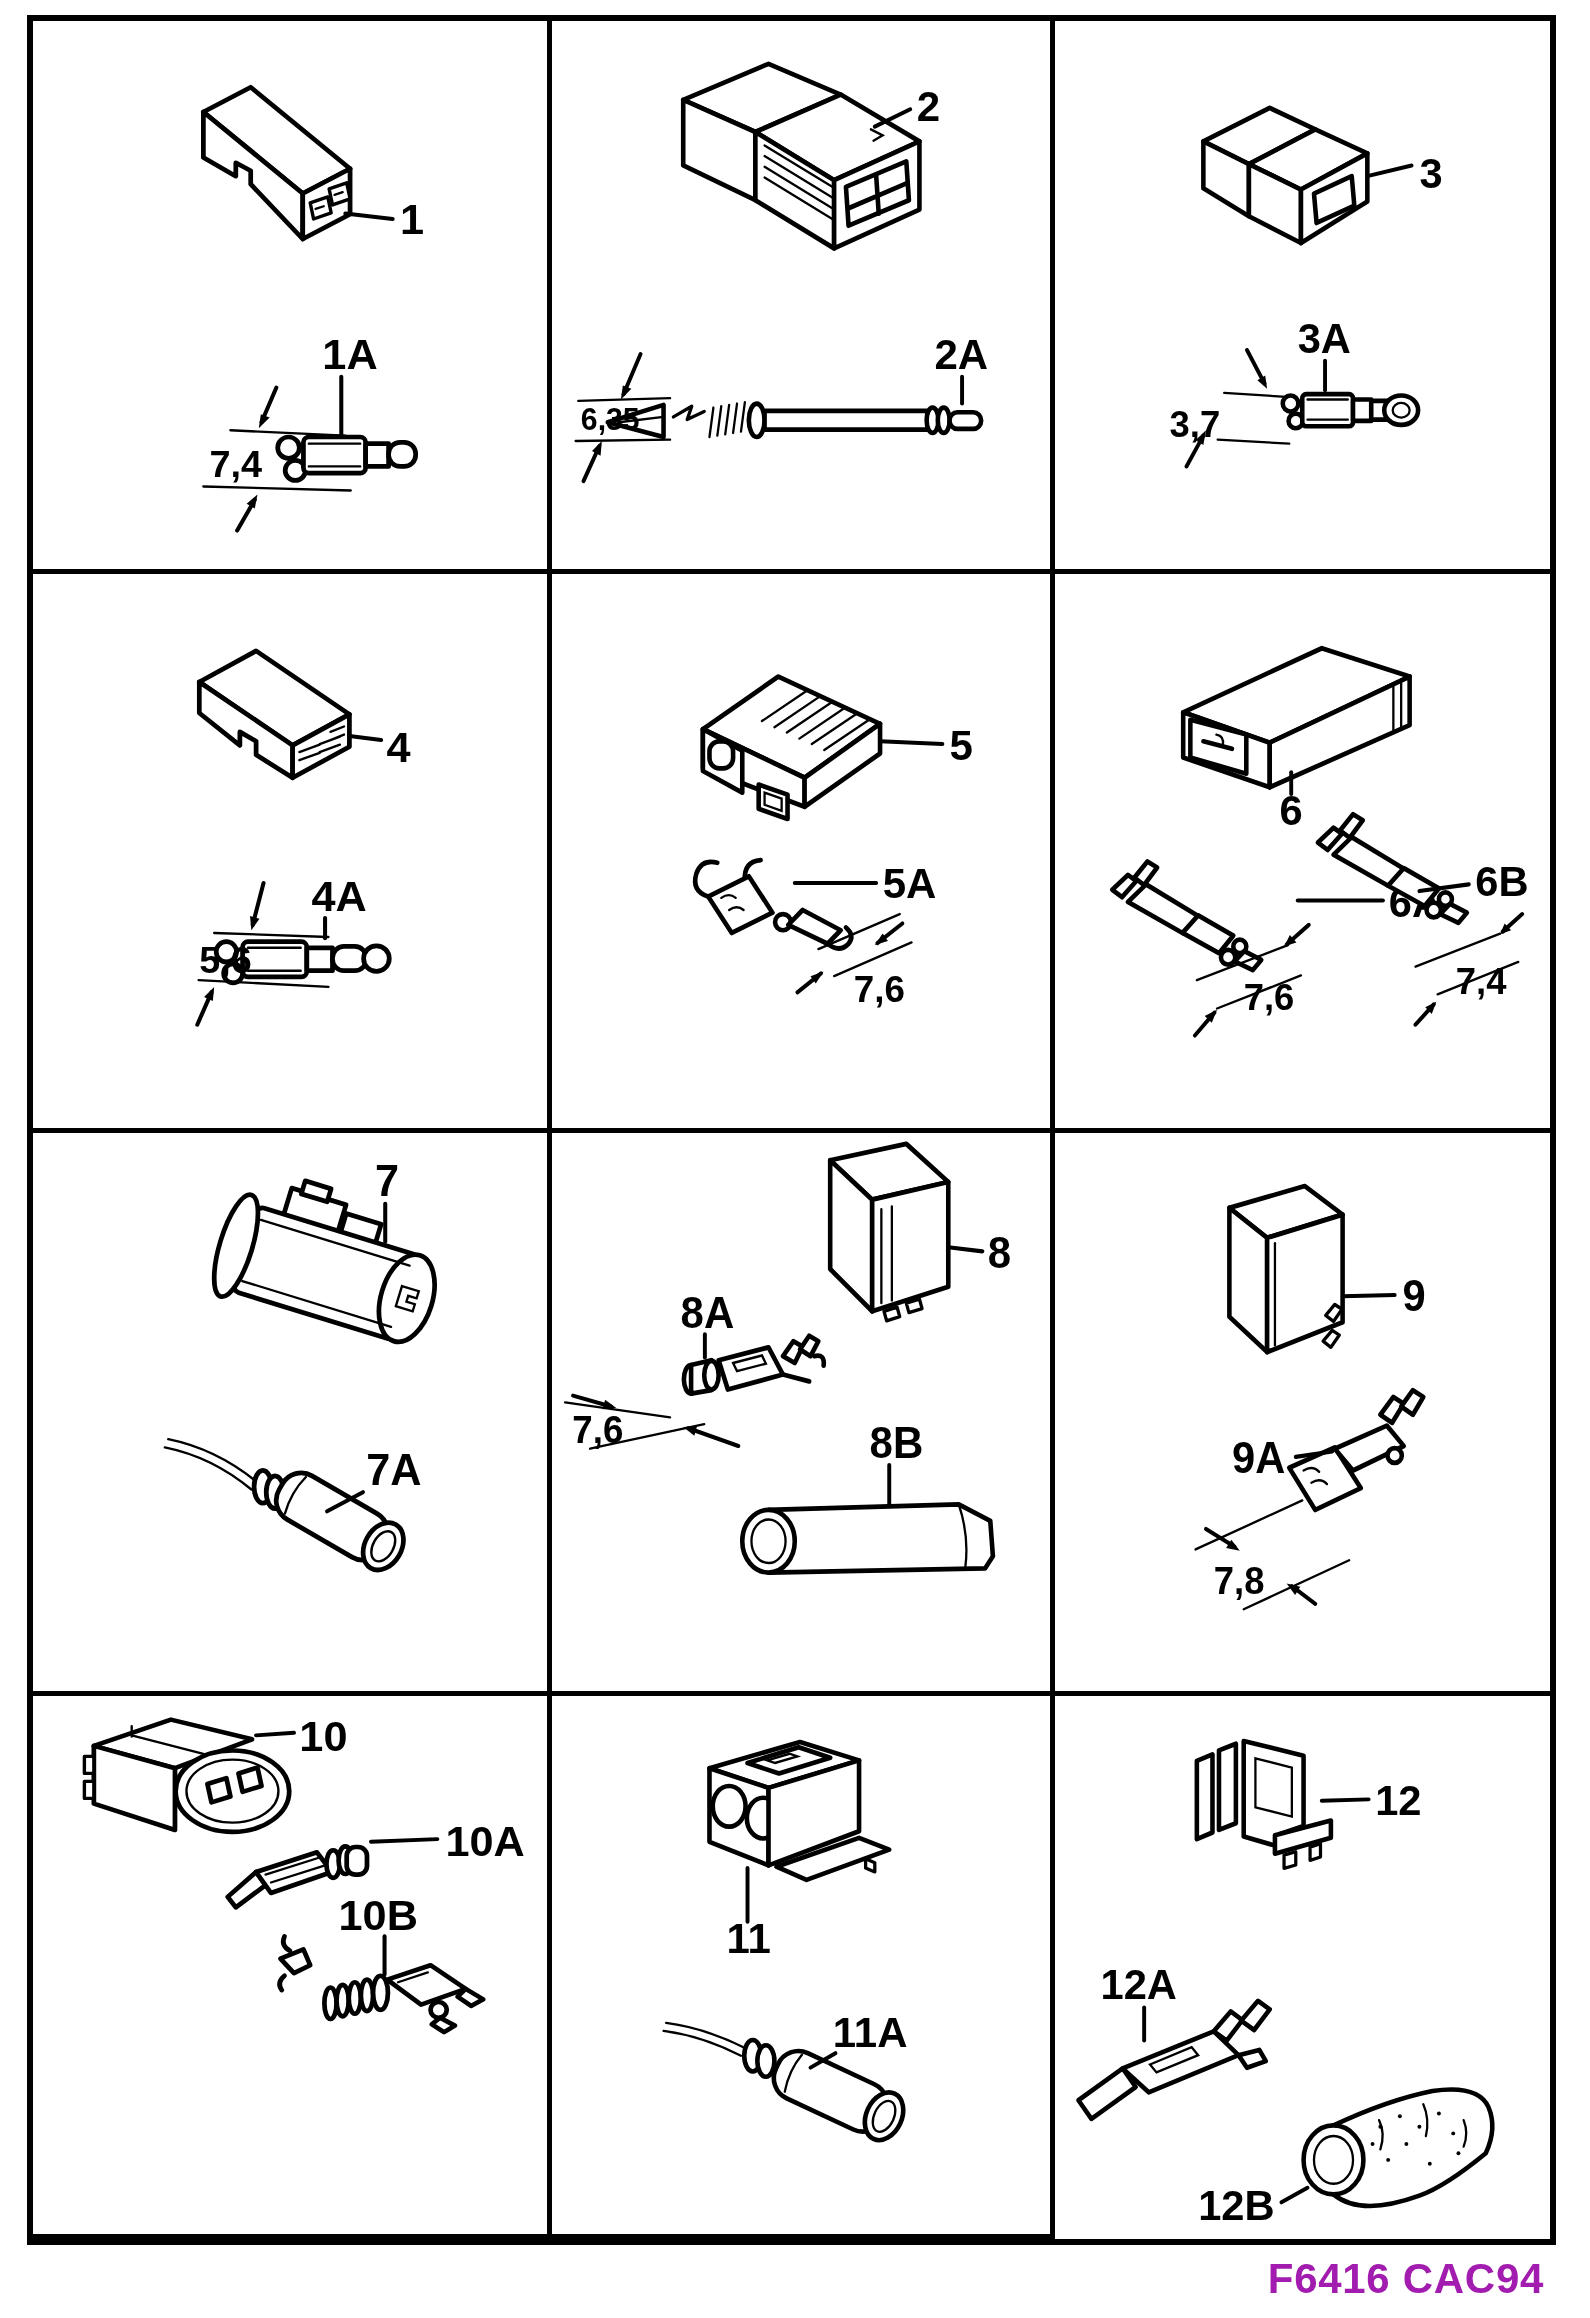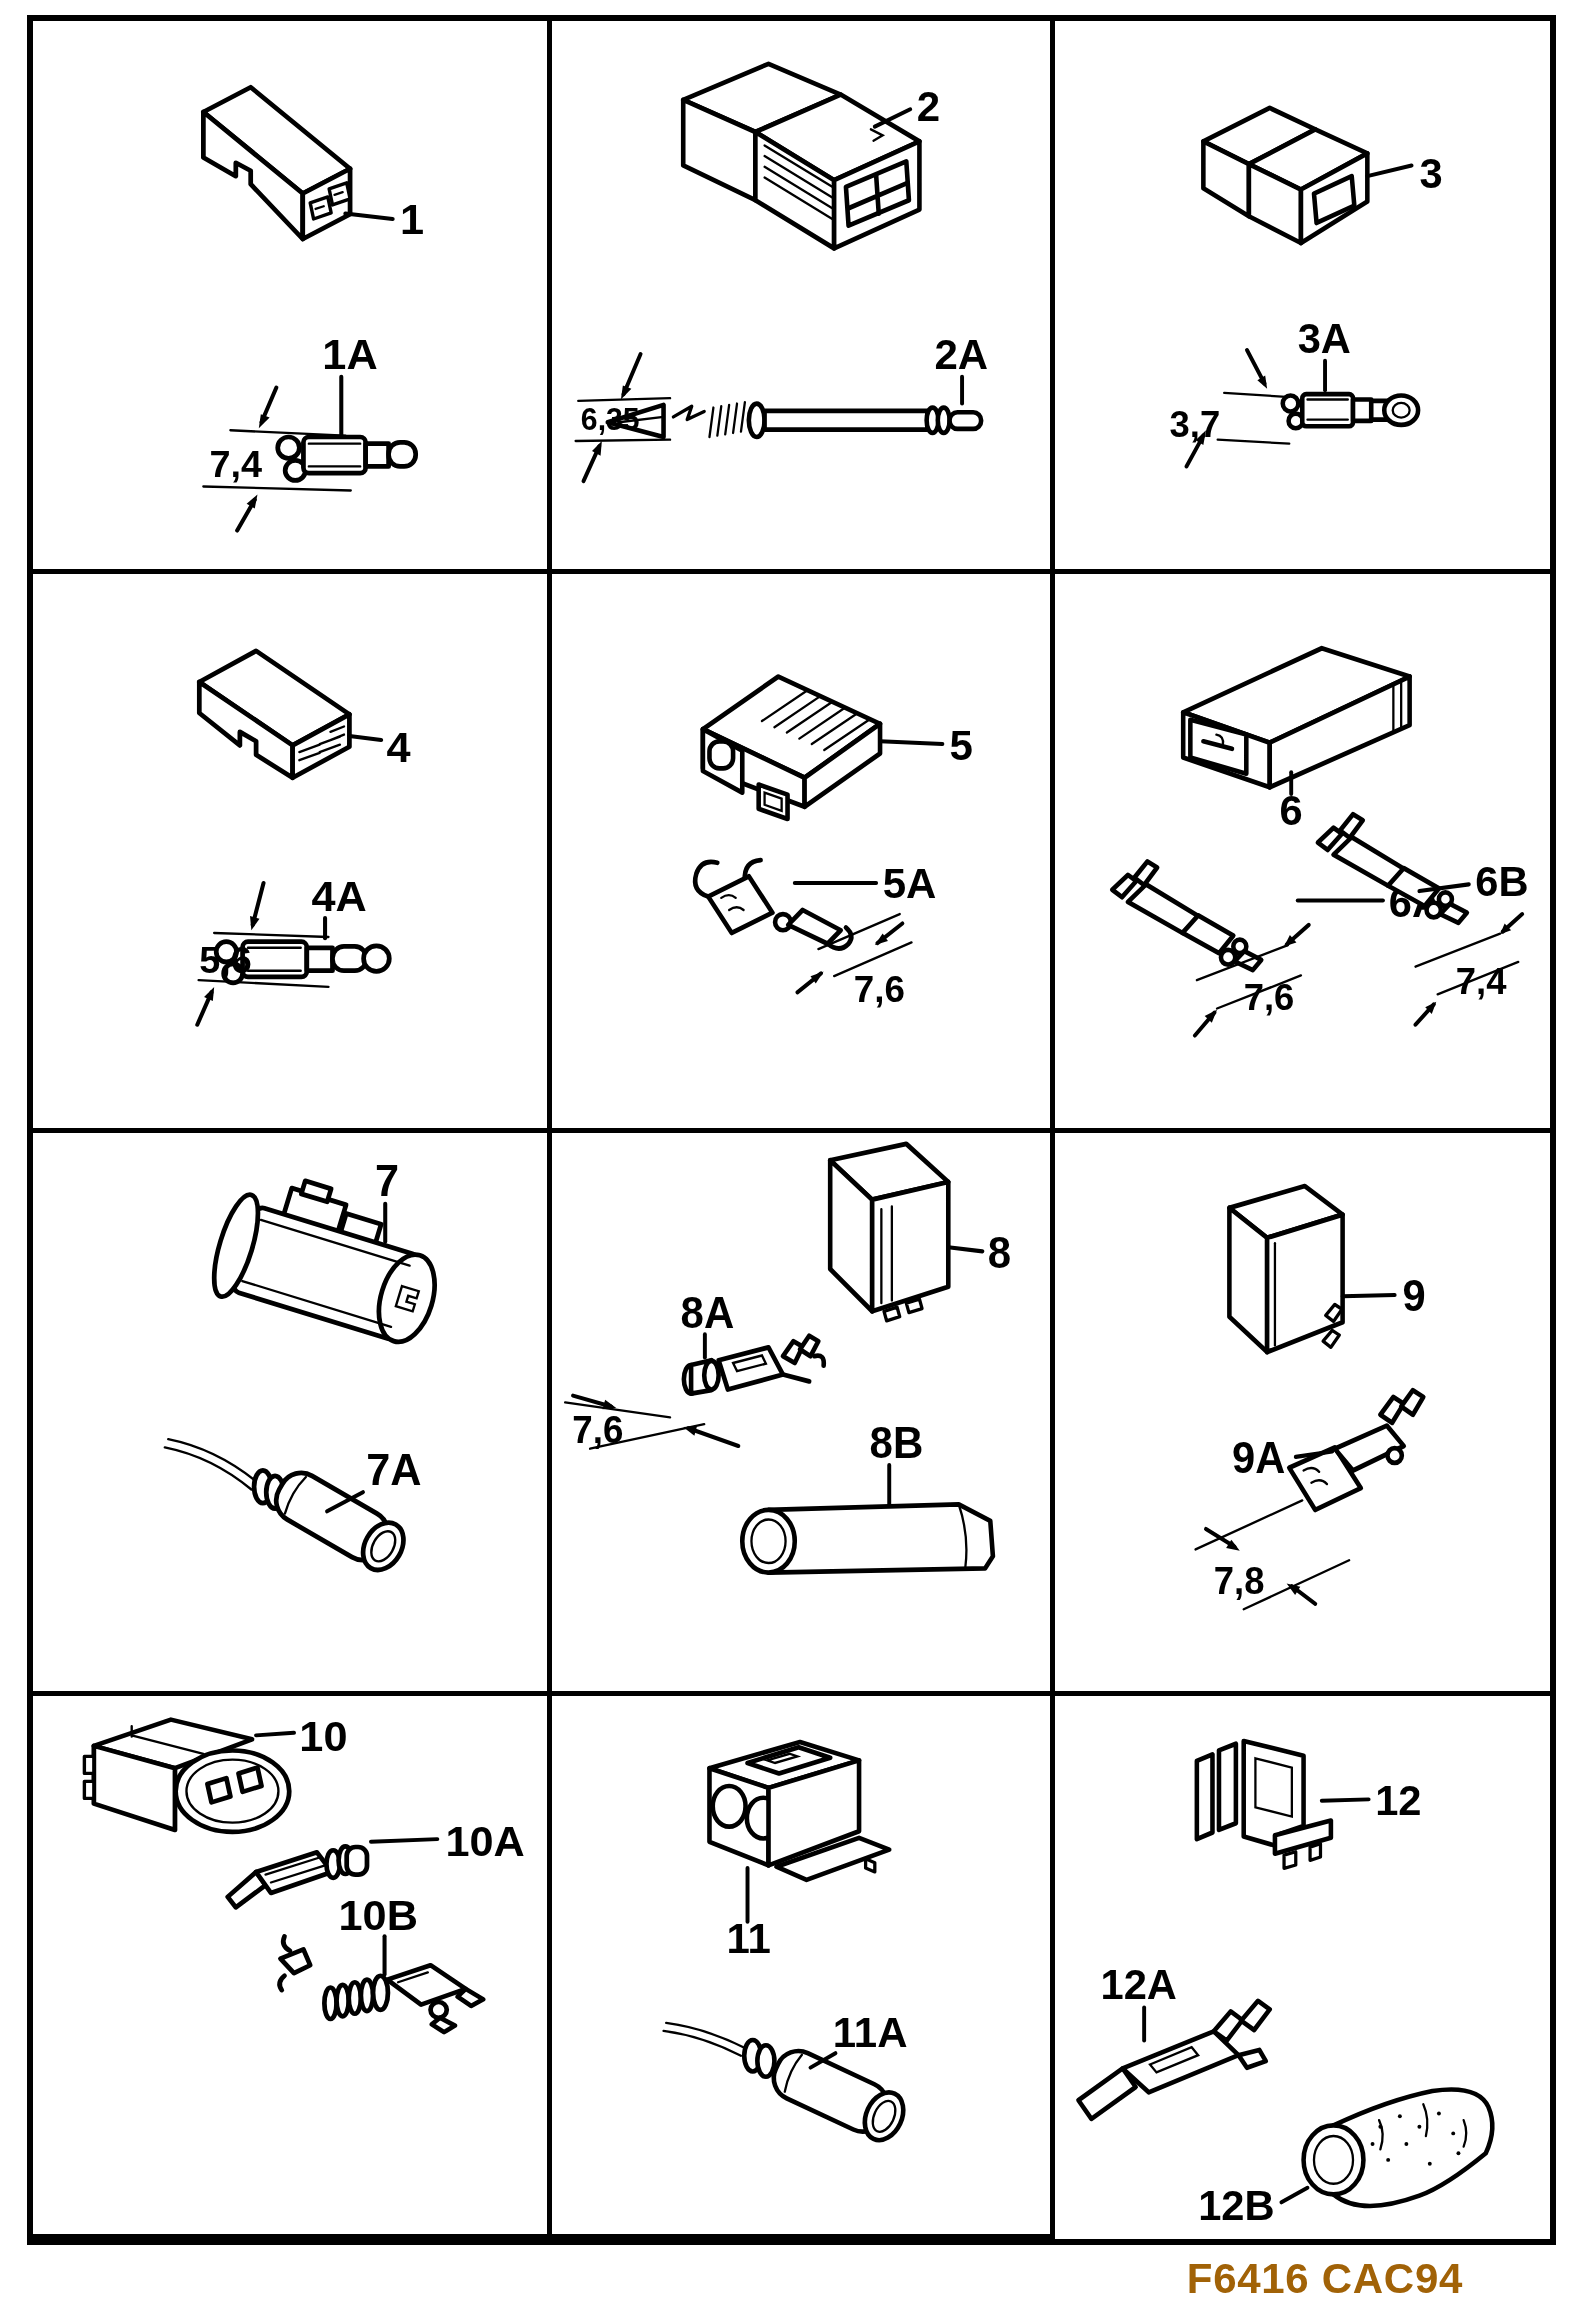--- a/index.html
+++ b/index.html
@@ -25,22 +25,22 @@
   .leader{ stroke:#000; stroke-width:6; fill:none; stroke-linecap:round; }
   .aline { stroke:#000; stroke-width:6; fill:none; stroke-linecap:round; }
   .ahead { fill:#000; stroke:none; }
   .dot   { fill:#000; stroke:none; }
 
   .lbl { font-size:64px; font-weight:700; fill:#000; }
   .dim { font-size:56px; font-weight:700; fill:#000; }
   .dimsm { font-size:46px; font-weight:700; fill:#000; }
 
   .caption {
-    position:absolute; left:1160px; top:2255px; width:303px;
-    text-align:right; font-size:42px; font-weight:700; color:#a16207;
+    position:absolute; left:1241px; top:2255px; width:303px;
+    text-align:right; font-size:42px; font-weight:700; color:#a21caf;
     letter-spacing:0.7px;
   }
 </style>
 </head>
 <body>
 
 <div class="sheet">
 
   <div class="cell">
     <svg viewBox="0 0 760 820" preserveAspectRatio="none">

